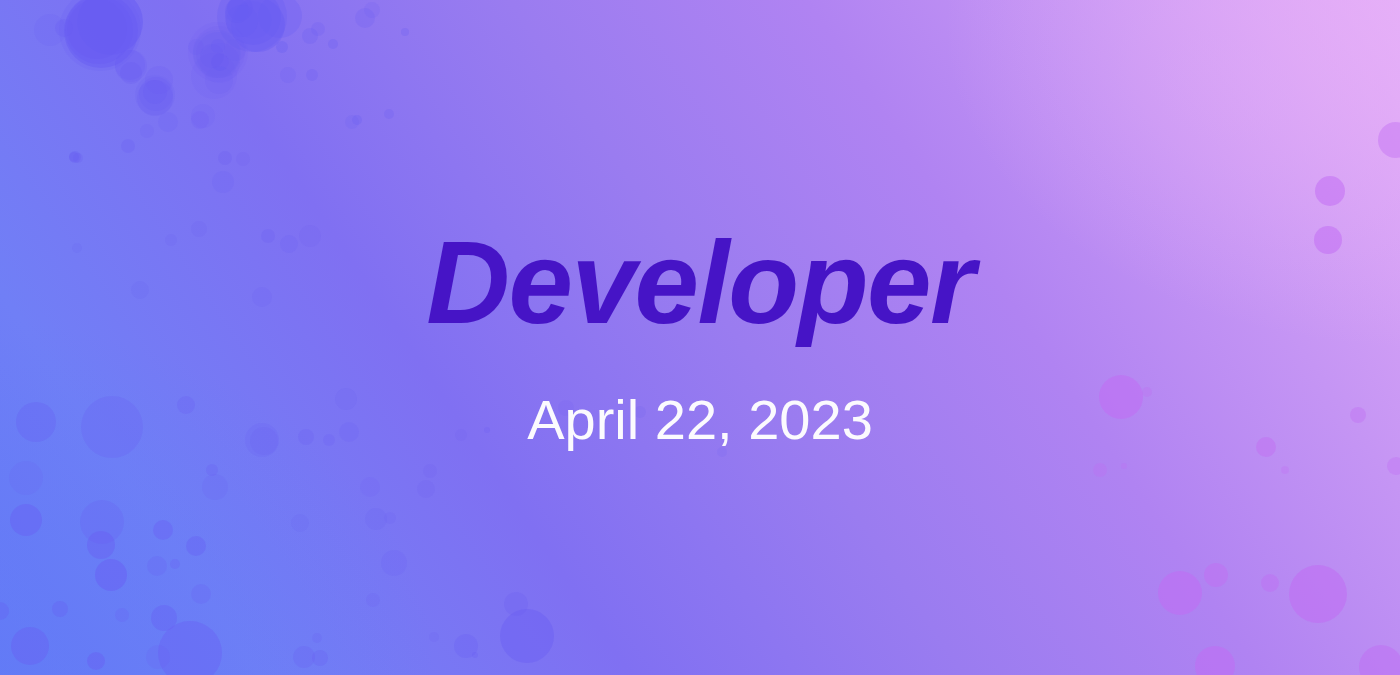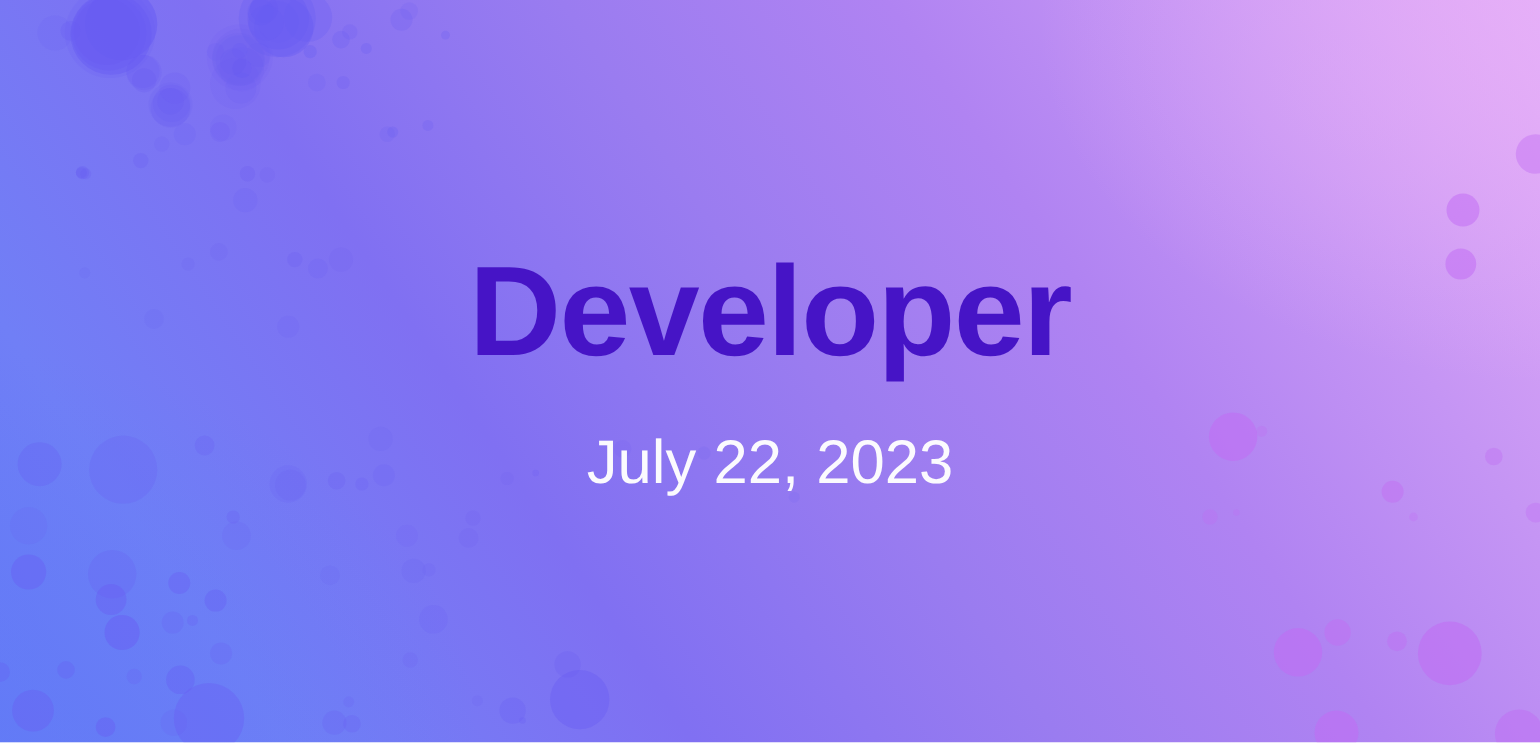--- a/index.html
+++ b/index.html
@@ -53,20 +53,21 @@
     inset: 0;
     display: flex;
     flex-direction: column;
     align-items: center;
     justify-content: center;
   }
 
   #title-block {
     text-align: center;
     margin-top: -6px;
+    font-style: italic;
   }
 
   .title-line {
     display: block;
     color: #4614C6;
     font-size: 116px;
     font-weight: 700;
     line-height: 128px;
     letter-spacing: -1.5px;
     white-space: nowrap;
@@ -225,16 +226,16 @@
       <div class="bubble" style="left: 236px; top: 152px; width: 14px; height: 14px; background: rgba(104, 92, 243, 0.14);"></div>
       <div class="bubble" style="left: 191px; top: 221px; width: 16px; height: 16px; background: rgba(104, 92, 243, 0.14);"></div>
     </div>
 
   <div id="content">
 
     <div id="title-block">
       <span class="title-line">Developer</span>
     </div>
 
-    <span id="subtitle">July 22, 2023</span>
+    <span id="subtitle">April 22, 2023</span>
 
   </div>
 </div>
 
 </body></html>

